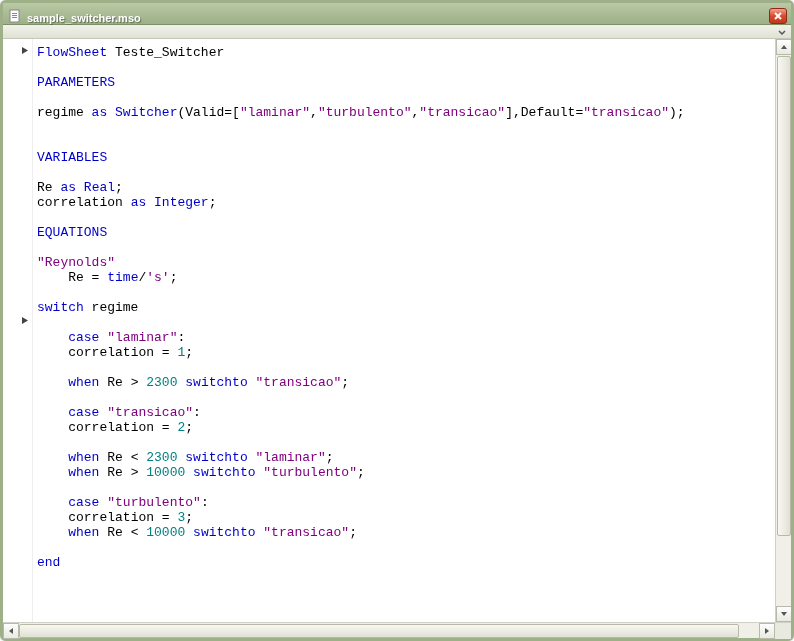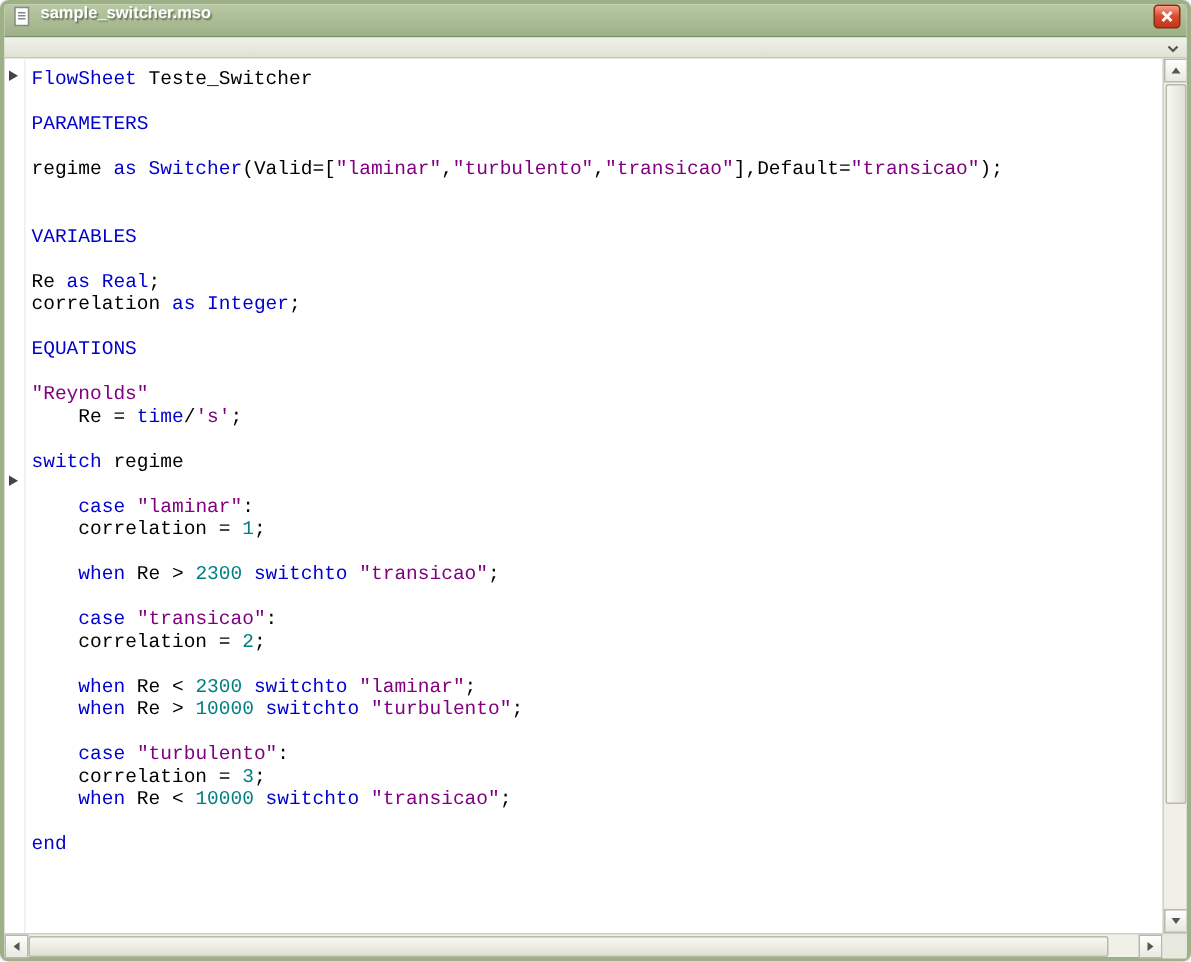--- a/index.html
+++ b/index.html
@@ -16,21 +16,21 @@
   border-radius: 6px;
   background: #fff;
   display: flex;
   flex-direction: column;
   box-shadow: 0 0 2px rgba(0,0,0,0.3);
 }
 .titlebar {
   height: 22px;
   background: linear-gradient(to bottom, #b8c9a3 0%, #9eb088 100%);
   display: flex;
-  align-items: flex-start;
+  align-items: flex-end;
   padding: 0 4px;
   border-bottom: 1px solid #7a8f65;
 }
 .titlebar-icon {
   width: 16px;
   height: 16px;
   margin-right: 4px;
   display: flex;
   align-items: center;
   justify-content: center;
@@ -68,20 +68,21 @@
 .toolbar-arrow {
   width: 10px;
   height: 10px;
   cursor: pointer;
 }
 .editor-area {
   flex: 1;
   display: flex;
   position: relative;
   overflow: hidden;
+  margin-left: 16px;
 }
 .gutter {
   width: 14px;
   background: #fff;
   border-right: 1px solid #eee;
   position: relative;
 }
 .fold-marker {
   position: absolute;
   left: 2px;

